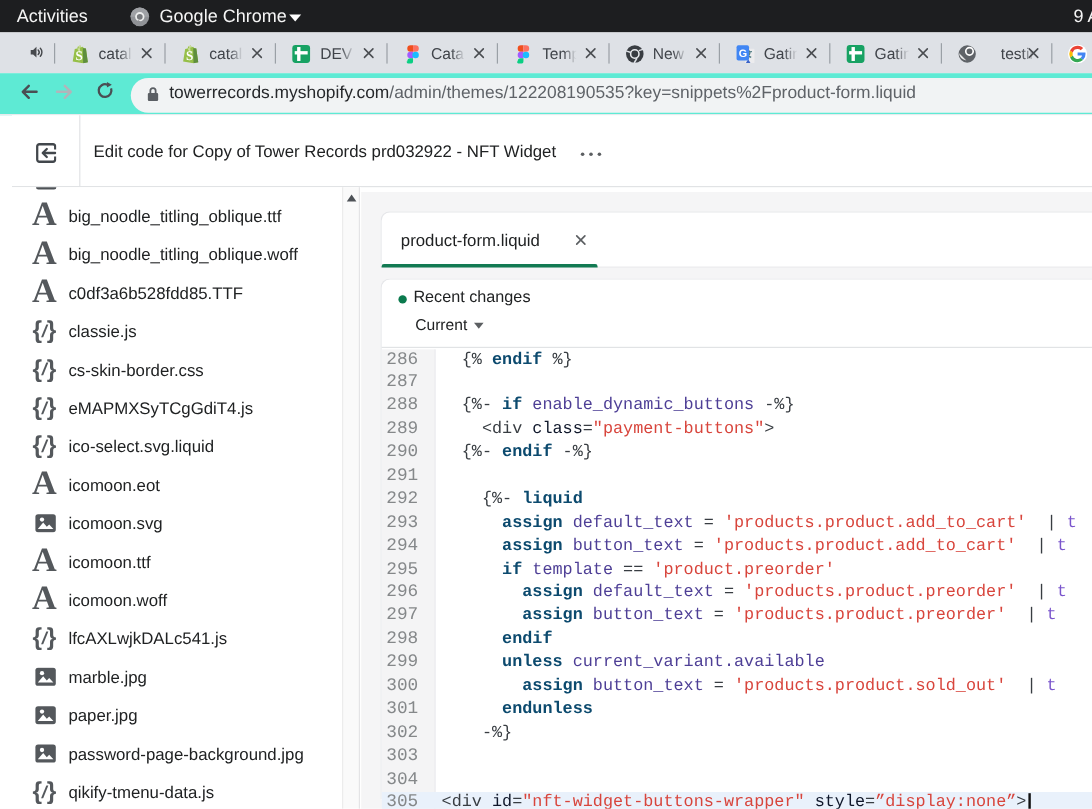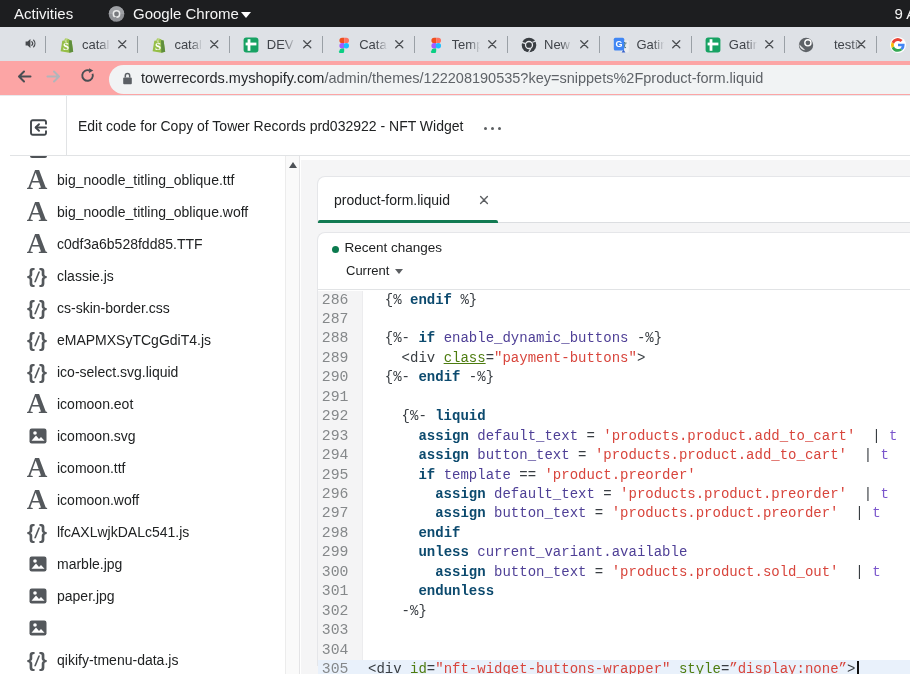--- a/index.html
+++ b/index.html
@@ -13,21 +13,21 @@
 
 
 #tabstrip { left:0; top:27px; width:910px; height:34px; background:#dee1e6; }
 .tabsep { position:absolute; top:9px; width:1px; height:17px; background:#9aa0a6; }
 .favicon { position:absolute; top:9.5px; width:16px; height:16px; }
 .tabtitle { position:absolute; top:0; height:34px; line-height:35px; font-size:13px; color:#40444a; width:31px; overflow:hidden; white-space:nowrap;
   -webkit-mask-image:linear-gradient(to right,#000 55%,transparent 92%); mask-image:linear-gradient(to right,#000 55%,transparent 92%); }
 .tabx { position:absolute; top:12px; width:10.5px; height:10.5px; }
 
 
-#addrbar { left:0; top:61px; width:910px; height:35px; background:#fca5a5; border-bottom:1px solid #e8eaed; }
+#addrbar { left:0; top:61px; width:910px; height:35px; background:#5eead4; border-bottom:1px solid #e8eaed; }
 #omnibox { position:absolute; left:108.5px; top:3.5px; width:830px; height:29px; border-radius:14.5px; background:#f1f3f4; }
 #urltext { position:absolute; left:141px; top:0; height:35px; line-height:35px; font-size:14.5px; color:#5f6368; white-space:pre; }
 #urltext b { color:#26282b; font-weight:normal; }
 
 
 #pagehead { left:0; top:96px; width:910px; height:60px; background:#fff; border-bottom:1px solid #e1e3e5;margin-left:10px; }
 #headdiv { position:absolute; left:56px; top:0; width:1px; height:59px; background:#e1e3e5; }
 #headtitle { position:absolute; left:68px; top:0; height:59px; line-height:60px; font-size:14px; color:#202223; }
 .hdot { position:absolute; top:30.5px; width:3.4px; height:3.4px; border-radius:50%; background:#5c5f62; }
 
@@ -56,21 +56,21 @@
 #ccaret { position:absolute; left:77px; top:36px; width:0; height:0; border-left:4.5px solid transparent; border-right:4.5px solid transparent; border-top:5px solid #5c5f62; }
 
 
 #codearea { position:absolute; left:0; top:57.5px; width:592px; height:388px; overflow:hidden;
   font-family:"Liberation Mono",monospace; font-size:14px; line-height:19.45px; }
 #gutterbg { position:absolute; left:0; top:0; width:45px; height:389px; background:#f4f4f5; border-right:1px solid #ececee; }
 #activeline { position:absolute; left:0; top:369.55px; width:592px; height:19.45px; background:#e9f1fb; }
 #gutternums { position:absolute; left:0; top:0; width:30.5px; text-align:right; color:#85888a; white-space:pre; font-size:14.8px; }
 #codelines { position:absolute; left:50px; top:0; white-space:pre; color:#383d42; }
 #codelines .k { color:#0c4a6e; font-weight:bold; }
-#codelines .a { color:#4d7c0f;text-decoration:underline; }
+#codelines .a { color:#0f172a; }
 #codelines .v { color:#4e3f96;text-align:center; }
 #codelines .s { color:#d8453c; }
 #codelines .t { color:#7a55cc; }
 #cursor { position:absolute; left:538.8px; top:370.5px; width:2px; height:17px; background:#111; }
 </style>
 </head>
 <body>
 
 <div class="abs" id="gnomebar">
   <div class="txt" style="left:14px;">Activities</div>
@@ -303,20 +303,21 @@
           <path d="M2.5 12.8 L7 7.5 L10 11 L12 9 L15.5 12.8 Z" fill="#fff"></path>
         </svg>
         <span class="fname">paper.jpg</span>
       </div>
       <div class="frow" style="top:456px;">
         <svg class="icoIMG" width="18" height="16" viewBox="0 0 18 16">
           <rect x="0.5" y="0.5" width="17" height="15" rx="2.2" fill="#54585c"></rect>
           <circle cx="6" cy="5" r="1.8" fill="#fff"></circle>
           <path d="M2.5 12.8 L7 7.5 L10 11 L12 9 L15.5 12.8 Z" fill="#fff"></path>
         </svg>
+        <span class="fname">password-page-background.jpg</span>
       </div>
       <div class="frow" style="top:488px;">
         <span class="icoJS">{<span class="sl">/</span>}</span>
         <span class="fname">qikify-tmenu-data.js</span>
       </div>
     </div>
   <div id="sscroll">
     <div class="abs" style="left:3px; top:6px; width:0; height:0; border-left:4.5px solid transparent; border-right:4.5px solid transparent; border-bottom:6px solid #4e5257;"></div>
   </div>
 </div>

